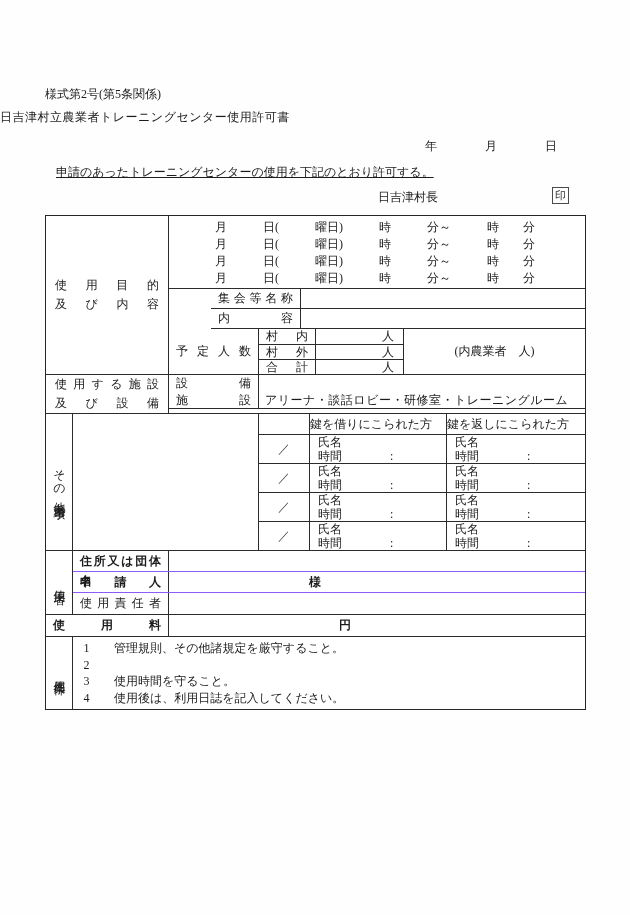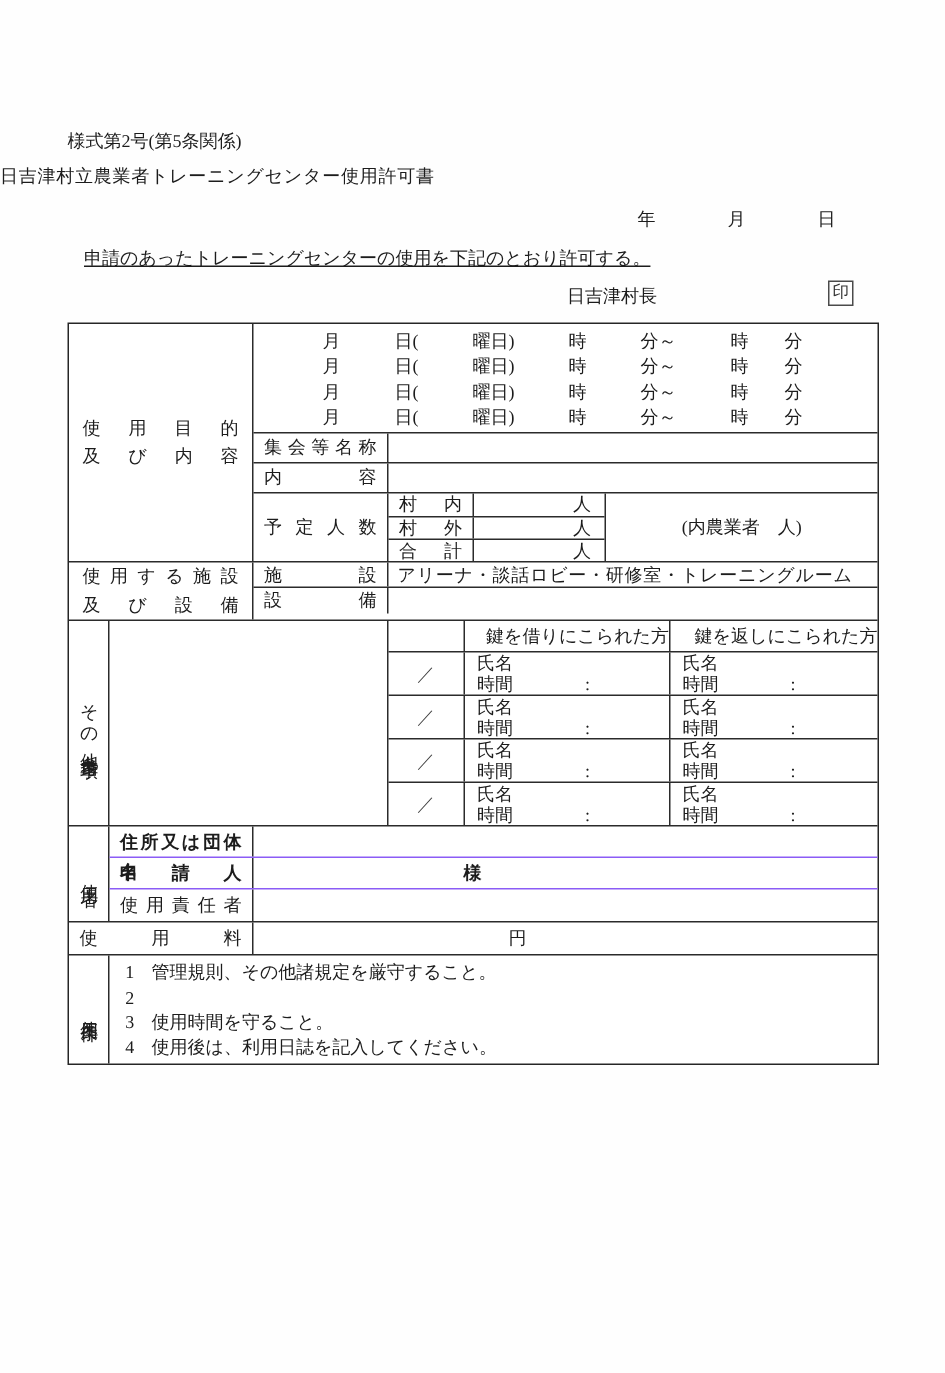--- a/index.html
+++ b/index.html
@@ -49,64 +49,64 @@
   }
   .colA { width: 123px; }
   .colA .jline { text-align: justify; text-align-last: justify; padding: 0 9px; line-height: 19px; }
   .colA-center { display: flex; flex-direction: column; justify-content: center; }
   .colB { width: 90px; }
   .colN { width: 27px; display: flex; align-items: center; justify-content: center; }
   .vtext { writing-mode: vertical-rl; text-orientation: upright; letter-spacing: 2px; line-height: 27px; }
 
   
   .date-block { height: 73px; padding: 3px 0 0 10px; line-height: 17px; }
-  .row19 { display: flex; height: 20px; line-height: 19px; }
+  .row19 { display: flex; height: 20px; line-height: 19px; margin-left: 42px; }
   .people { display: flex; height: 45px; }
   .people .colB { line-height: 44px; }
   .people-mid { width: 145px; display: flex; flex-direction: column; }
   .prow { display: flex; height: 15px; line-height: 14px; }
   .prow + .prow { border-top: 1px solid #2b2b2b; justify-content: space-between; }
   .plabel { width: 57px; }
   .pval { flex: 1; text-align: right; padding-right: 9px; }
   .farmers { flex: 1; display: flex; align-items: center; justify-content: center; }
 
   
   .frow { display: flex; height: 17px; line-height: 16px; }
   .fval { padding-left: 6px; letter-spacing: 0.5px; }
 
   
   .sec3 { height: 137px; }
   .notes-blank { width: 186px; }
   .keytable { flex: 1; display: flex; flex-direction: column; }
   .krow { display: flex; }
-  .khead { height: 21px; line-height: 20px; text-align: right; }
+  .khead { height: 21px; line-height: 20px; text-align: left; }
   .kdata { height: 29px; border-top: 1px solid #2b2b2b; }
   .kslash { width: 51px; text-align: center; line-height: 28px; color: #3a3a3a; }
   .kcol { width: 137px; }
   .kcol:last-child { flex: 1; }
   .kcell { padding: 1px 0 0 8px; line-height: 13.5px; }
 
   
   .urows { flex: 1; display: flex; flex-direction: column; }
   .urow { display: flex; height: 21px; line-height: 20px; }
   .urow:not(:last-child) { border-bottom: 1px solid #8b5cf6; font-weight: bold; }
   .ulabel { width: 96px; }
   .uval { flex: 1; }
   .val-sama { padding-left: 140px; }
 
   
-  .sec5 { height: 22px; line-height: 21px; }
+  .sec5 { height: 22px; line-height: 21px; font-weight: bold; }
   .val-yen { padding-left: 170px; }
 
   
   .sec6 { height: 72px; }
   .cond-list { flex: 1; padding: 3px 4px 0 0; }
   .cond-item { display: flex; line-height: 16.5px; }
   .cnum { width: 15px; margin-left: 6px; text-align: center; flex: 0 0 auto; }
-  .ctext { margin-left: 7px; }
+  .ctext { margin-left: 20px; }
 </style>
 </head>
 <body>
 
 <div class="abs form-number">様式第2号(第5条関係)</div>
 <div class="abs doc-title">日吉津村立農業者トレーニングセンター使用許可書</div>
 <div class="abs date-line pre">年　　　　月　　　　日</div>
 <div class="abs intro">申請のあったトレーニングセンターの使用を下記のとおり許可する。</div>
 <div class="abs mayor-line">
   <span>日吉津村長</span>
@@ -167,31 +167,31 @@
       </div>
     </div>
   </div>
 
   <div class="sec">
     <div class="colA colA-center br">
       <div class="jline">使用する施設</div>
       <div class="jline">及び設備</div>
     </div>
     <div class="flex1">
+      <div class="frow">
+        <div class="colB br">
+            <span class="jlabel">設備</span>
+          </div>
+        <div class="flex1 fval"></div>
+      </div>
       <div class="frow bb">
         <div class="colB br">
             <span class="jlabel">施設</span>
           </div>
         <div class="flex1 fval">アリーナ・談話ロビー・研修室・トレーニングルーム</div>
-      </div>
-      <div class="frow">
-        <div class="colB br">
-            <span class="jlabel">設備</span>
-          </div>
-        <div class="flex1 fval"></div>
       </div>
     </div>
   </div>
 
   <div class="sec sec3">
     <div class="colN br">
       <span class="vtext">その他参考事項</span>
     </div>
     <div class="notes-blank br"></div>
     <div class="keytable">

